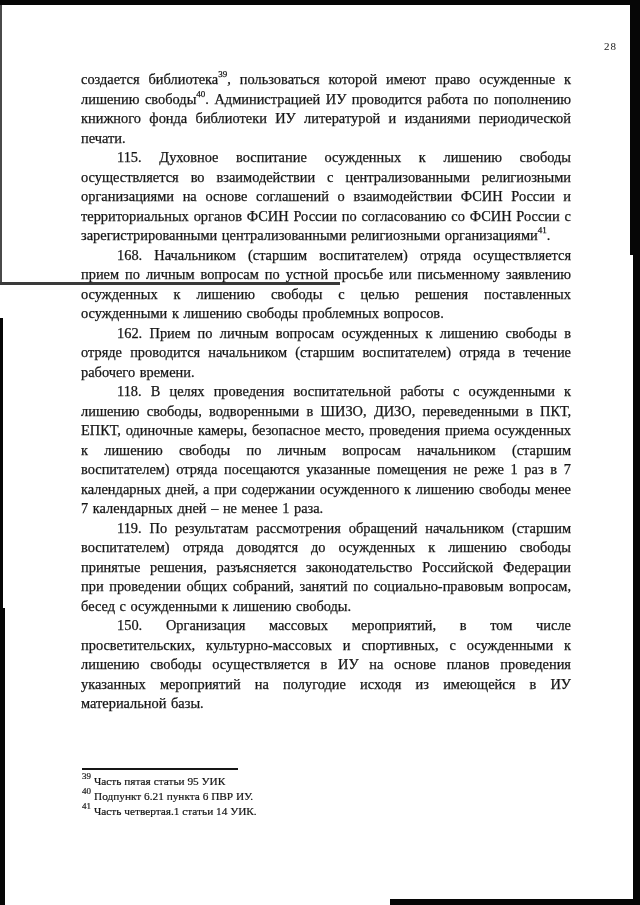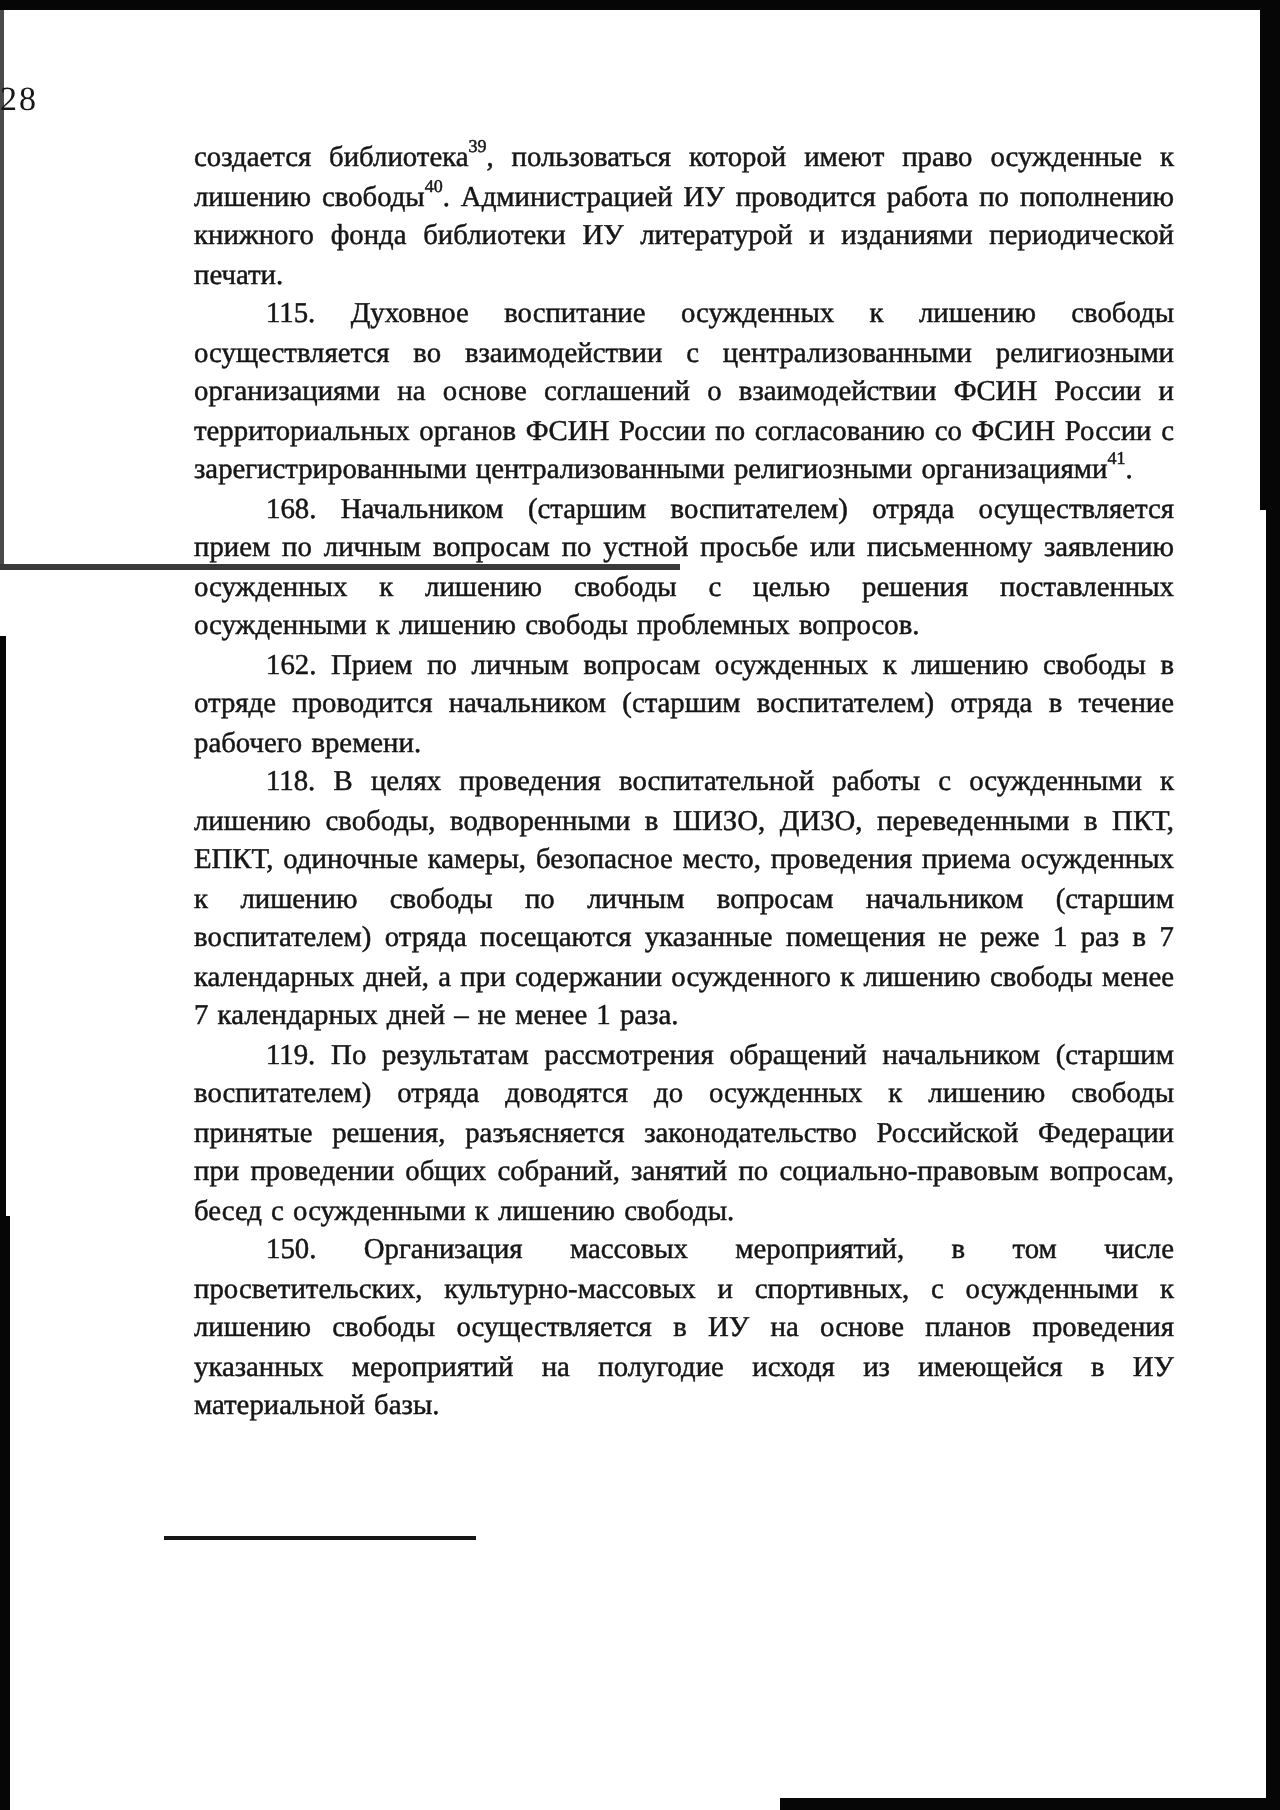--- a/index.html
+++ b/index.html
@@ -27,36 +27,35 @@
   .edge-left-thick { top: 608px; left: 0; width: 5px; height: 297px; }
   .edge-bottom     { bottom: 0; left: 390px; width: 250px; height: 6px; }
   .edge-bottom-thin{ bottom: 0; left: 55px; width: 340px; height: 3px; background: #3a3a3a; }
 
   
   .page-number {
     position: absolute;
     top: 40px;
     left: 0;
     width: 617px;
-    text-align: left;
-    font-size: 17px;
+    text-align: right;
+    font-size: 11px;
     letter-spacing: 1px;
   }
 
   
   .doc-body {
     position: absolute;
     top: 70px;
     left: 81px;
     width: 490px;
     font-size: 14.4px;
     line-height: 19.5px;
     text-align: justify;
     text-align-last: left;
-    margin-left: 16px;
     -webkit-text-stroke: 0.25px #161616;
   }
   .doc-body p.para {
     margin: 0;
     word-spacing: 1px;
   }
   .doc-body p.para.indent { text-indent: 36px; }
   .doc-body sup, .footnotes sup {
     font-size: 9px;
     line-height: 0;
@@ -104,13 +103,18 @@
     <p class="para indent">115. Духовное воспитание осужденных к лишению свободы осуществляется во взаимодействии с централизованными религиозными организациями на основе соглашений о взаимодействии ФСИН России и территориальных органов ФСИН России по согласованию со ФСИН России с зарегистрированными централизованными религиозными организациями<sup>41</sup>.</p>
     <p class="para indent">168. Начальником (старшим воспитателем) отряда осуществляется прием по личным вопросам по устной просьбе или письменному заявлению осужденных к лишению свободы с целью решения поставленных осужденными к лишению свободы проблемных вопросов.</p>
     <p class="para indent">162. Прием по личным вопросам осужденных к лишению свободы в отряде проводится начальником (старшим воспитателем) отряда в течение рабочего времени.</p>
     <p class="para indent">118. В целях проведения воспитательной работы с осужденными к лишению свободы, водворенными в ШИЗО, ДИЗО, переведенными в ПКТ, ЕПКТ, одиночные камеры, безопасное место, проведения приема осужденных к лишению свободы по личным вопросам начальником (старшим воспитателем) отряда посещаются указанные помещения не реже 1 раз в 7 календарных дней, а при содержании осужденного к лишению свободы менее 7 календарных дней – не менее 1 раза.</p>
     <p class="para indent">119. По результатам рассмотрения обращений начальником (старшим воспитателем) отряда доводятся до осужденных к лишению свободы принятые решения, разъясняется законодательство Российской Федерации при проведении общих собраний, занятий по социально-правовым вопросам, бесед с осужденными к лишению свободы.</p>
     <p class="para indent">150. Организация массовых мероприятий, в том числе просветительских, культурно-массовых и спортивных, с осужденными к лишению свободы осуществляется в ИУ на основе планов проведения указанных мероприятий на полугодие исходя из имеющейся в ИУ материальной базы.</p>
   </div>
 
 <div class="footnotes">
   <div class="fn-rule"></div>
+  <div class="fn-list">
+      <div class="fn-item"><sup>39</sup>Часть пятая статьи 95 УИК</div>
+      <div class="fn-item"><sup>40</sup>Подпункт 6.21 пункта 6 ПВР ИУ.</div>
+      <div class="fn-item"><sup>41</sup>Часть четвертая.1 статьи 14 УИК.</div>
+    </div>
 </div>
 
 </body></html>

